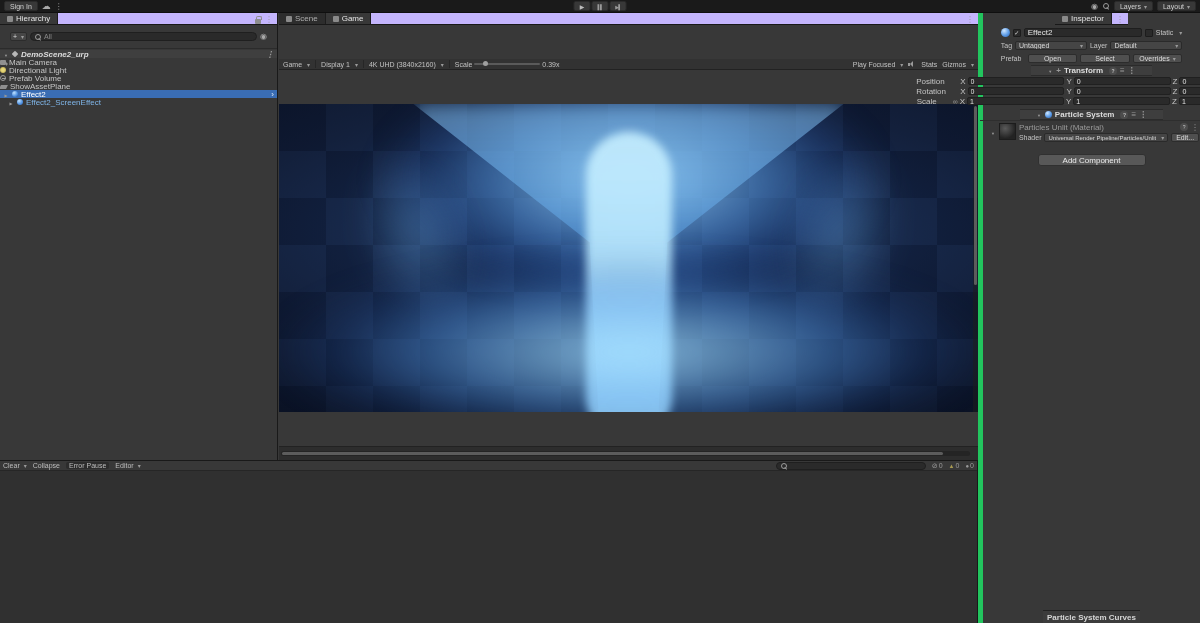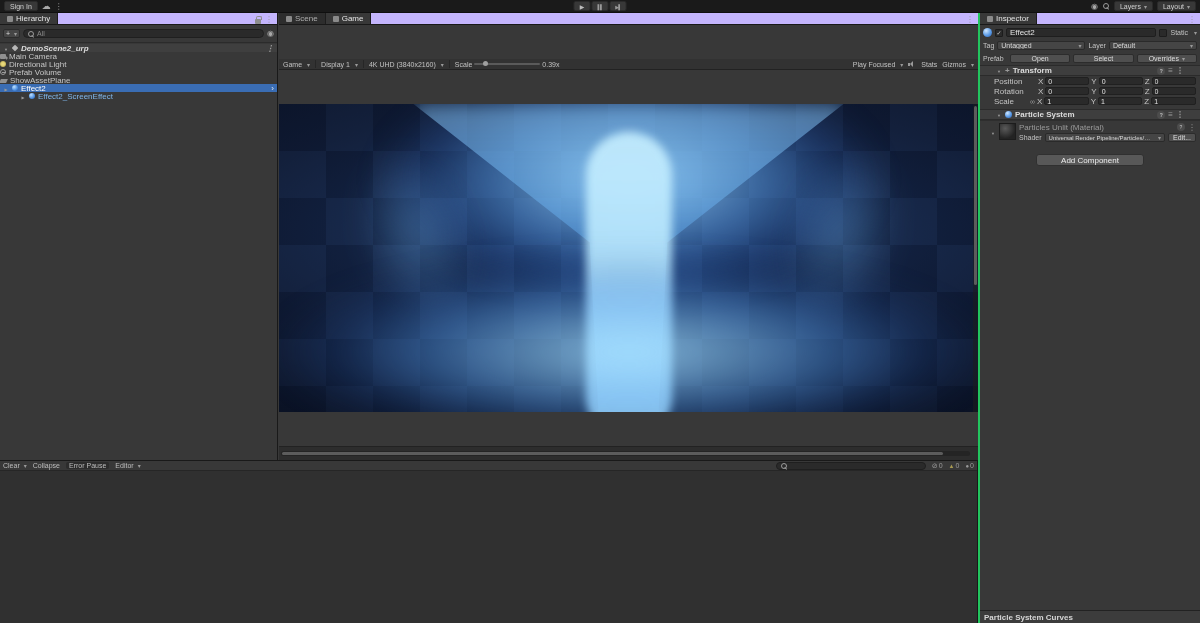--- a/index.html
+++ b/index.html
@@ -39,22 +39,22 @@
   .tabbar { height:12px; background:#c4b5fd; display:flex; align-items:flex-end; border-bottom:1px solid #191919; }
   .tab { height:11px; padding:0 7px; display:flex; align-items:center; gap:3px; background:#2d2d2d;
     color:#aeaeae; border-right:1px solid #1d1d1d; font-size:8px; cursor:default; }
   .tab.active { background:#383838; color:#e4e4e4; }
   .tab-ic { width:6px; height:6px; background:#8a8a8a; border-radius:1px; flex:none; }
   .tabbar .endicons { margin-left:auto; display:flex; align-items:center; gap:4px; padding:0 4px; }
 
   
   .hierarchy { position:absolute; left:0; top:13px; width:278px; height:447px; background:#383838;
     border-right:1px solid #191919; display:flex; flex-direction:column; }
-  .panel-toolbar { height:18px; background:#383838; border-bottom:1px solid #2b2b2b;
-    display:flex; align-items:center; gap:3px; padding:0 3px; flex:none; }
+  .panel-toolbar { height:24px; background:#383838; border-bottom:1px solid #2b2b2b;
+    display:flex; align-items:center; gap:3px; padding:0 10px; flex:none; }
   .addbtn { height:9px; min-width:14px; background:#464646; border:1px solid #2c2c2c; border-radius:2px;
     color:#ddd; font-size:7px; display:flex; align-items:center; justify-content:center; gap:1px; padding:0 2px; }
   .search { flex:1; height:9px; background:#2a2a2a; border:1px solid #1f1f1f; border-radius:5px;
     display:flex; align-items:center; gap:2px; padding:0 3px; }
   .search input { flex:1; min-width:0; background:transparent; border:none; outline:none;
     color:#cfcfcf; font-size:7px; font-family:inherit; }
   .search input::placeholder { color:#8a8a8a; }
 
   .tree { flex:1; overflow:hidden; padding-top:1px; }
   .trow { height:8px; display:flex; align-items:center; gap:3px; padding:0 3px; color:#c6c6c6; cursor:default; }
@@ -135,21 +135,21 @@
     display:flex; align-items:center; padding:0 3px; }
   .c-search input { flex:1; min-width:0; background:transparent; border:none; outline:none; color:#ccc; font-size:7px; font-family:inherit; }
   .count { display:flex; align-items:center; gap:1px; color:#9a9a9a; cursor:default; }
   .gl-err::before { content:"⊘"; font-size:7px; color:#9a9a9a; }
   .gl-warn::before { content:"▲"; font-size:6px; color:#a89a52; }
   .gl-log::before { content:"●"; font-size:6px; color:#9a9a9a; }
   .console-body { flex:1; background:#303030; }
 
   
   .inspector { position:absolute; left:978px; top:13px; width:222px; height:610px; background:#383838;
-    border-left:2px solid #22c55e; display:flex; flex-direction:column; }
+    border-left:5px solid #22c55e; display:flex; flex-direction:column;align-items:center; }
   .insp-head { padding:2px 3px 1px 3px; display:flex; flex-direction:column; gap:2px; }
   .irow { display:flex; align-items:center; gap:3px; height:11px; }
   .obj-icon { width:9px; height:9px; border-radius:50%; flex:none;
     background:radial-gradient(circle at 35% 30%, #cfe7ff 0%, #5a9ae6 55%, #2d62b0 100%); }
   .checkbox { width:8px; height:8px; background:#2a2a2a; border:1px solid #1c1c1c; border-radius:1px;
     flex:none; display:flex; align-items:center; justify-content:center; cursor:default; }
   .checkbox.checked::before { content:"✓"; font-size:6px; color:#d4d4d4; }
   .namefield { flex:1; min-width:0; height:9px; background:#2a2a2a; border:1px solid #1e1e1e; border-radius:2px;
     color:#e2e2e2; font-size:8px; padding:0 3px; font-family:inherit; outline:none; }
   .minilabel { color:#c4c4c4; font-size:7px; }
@@ -274,21 +274,21 @@
         <span class="ic ic-plane"></span>
         <span>ShowAssetPlane</span>
       </div>
       <div class="trow selected">
         <span class="fold right"></span>
         <span class="ic ic-fx"></span>
         <span>Effect2</span>
         <span class="spacer"></span>
         <span class="chev"></span>
       </div>
-      <div class="trow" style="padding-left:20px;text-align:right;">
+      <div class="trow" style="padding-left:8px;text-align:right;">
         <span class="fold right"></span>
         <span class="ic ic-fx"></span>
         <span class="prefab-label">Effect2_ScreenEffect</span>
       </div>
     </div>
   </div>
 
   <div class="center">
     <div class="tabbar">
       <div class="tab">

